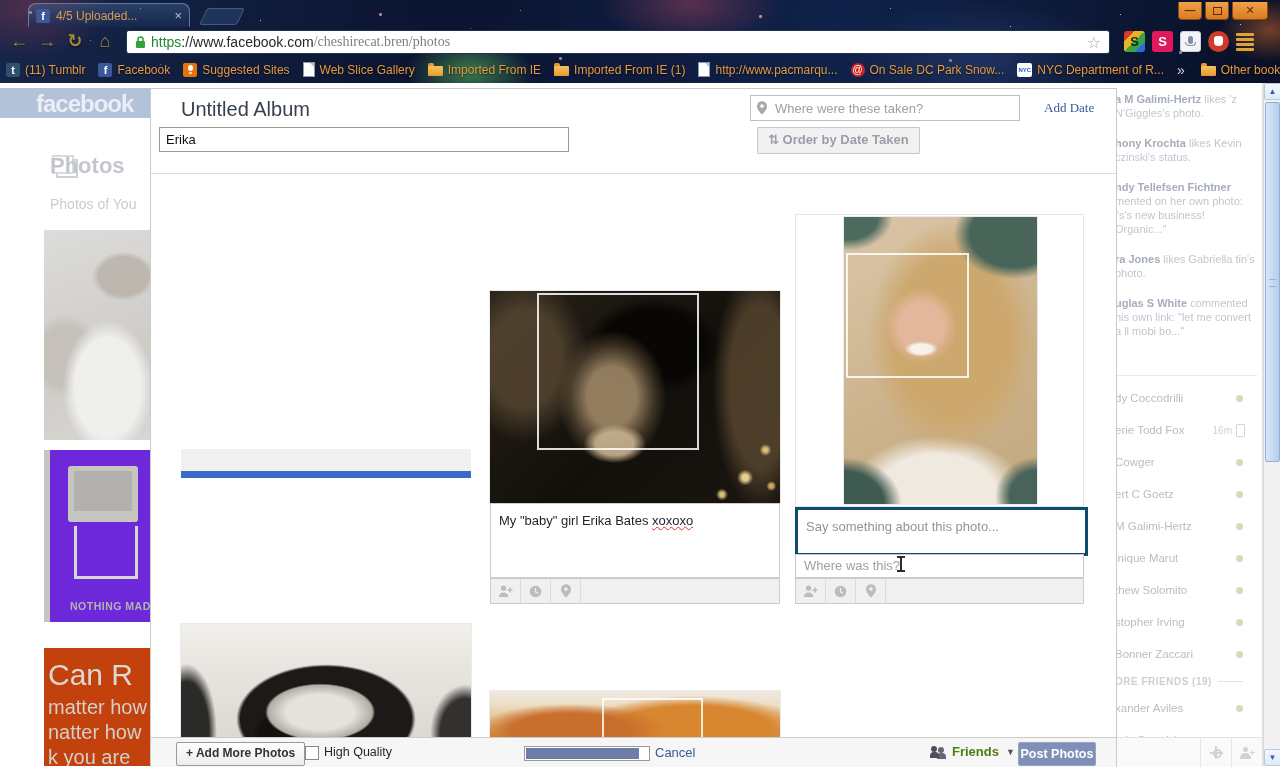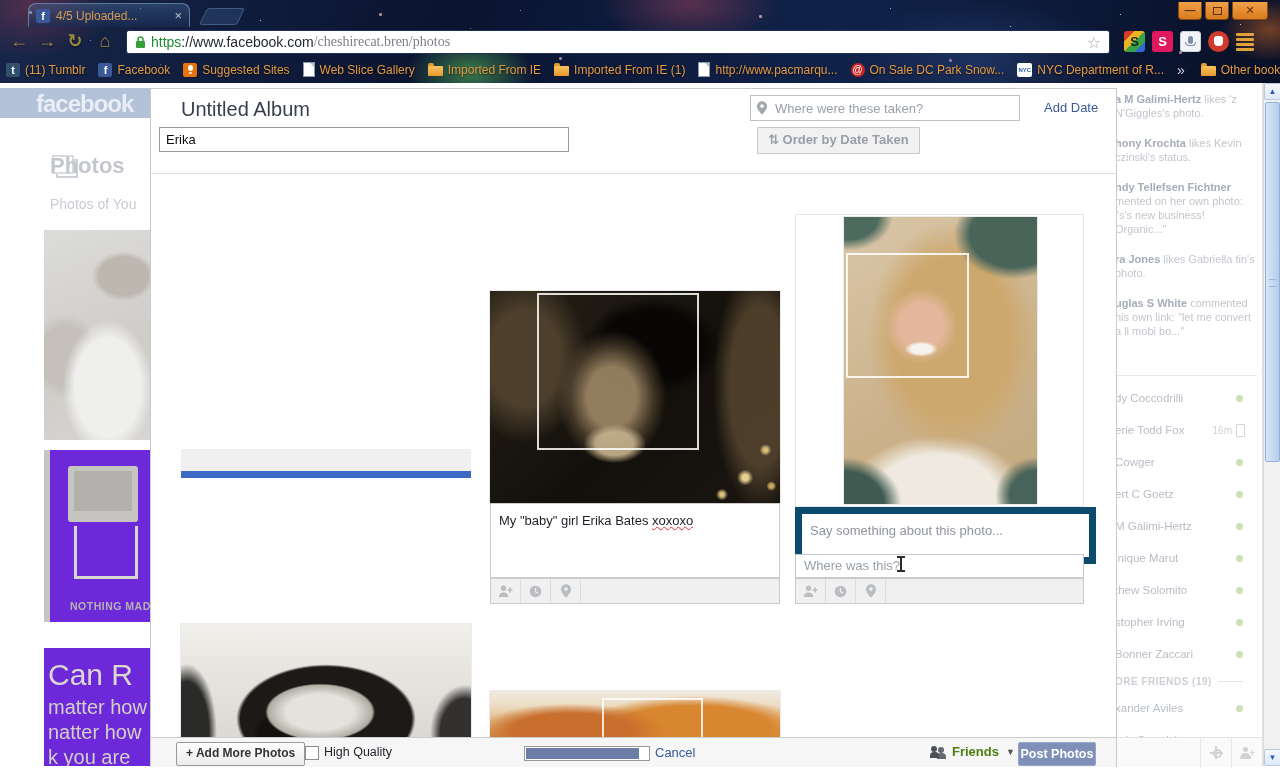--- a/index.html
+++ b/index.html
@@ -94,21 +94,21 @@
     background:radial-gradient(ellipse 45px 35px at 75% 22%,#bdb7b0 0 55%,transparent 70%),
       radial-gradient(ellipse 60px 90px at 60% 75%,#efefed 0 55%,transparent 75%),
       radial-gradient(ellipse 50px 60px at 20% 60%,#c5c0ba 0 50%,transparent 70%),
       linear-gradient(160deg,#dcdcda,#cfccc8 60%,#d8d6d2);}
   .thumb2{top:367px;width:106px;height:172px;background:#6d28d9;}
   .thumb2 .tv{position:absolute;left:24px;top:16px;width:70px;height:56px;background:#c7c5c2;border-radius:3px;}
   .thumb2 .tv::before{content:'';position:absolute;left:6px;top:5px;width:58px;height:40px;background:#b3b1ae;}
   .thumb2 .cart{position:absolute;left:30px;top:76px;width:58px;height:50px;border-left:3px solid #d8d6d3;border-right:3px solid #d8d6d3;border-bottom:3px solid #d8d6d3;}
   .thumb2 .sidebarline{position:absolute;left:0;top:0;width:6px;height:100%;background:#c6c4c1;}
   .thumb2 .cap{position:absolute;left:26px;bottom:10px;color:#b5b3af;font-size:10.5px;font-weight:bold;letter-spacing:.5px;white-space:nowrap;}
-  .thumb3{top:565px;width:106px;height:118px;background:#6d28d9;color:#dbd8d1;}
+  .thumb3{top:565px;width:106px;height:118px;background:#c2410c;color:#dbd8d1;}
   .thumb3 .q1{font-size:30px;margin:10px 0 4px 4px;white-space:nowrap;}
   .thumb3 .qq{font-size:20px;margin:2px 0 2px 4px;white-space:nowrap;color:#d3d0c9;}
 
   
   .ticker{position:absolute;left:1115px;top:9px;width:142px;font-size:11px;line-height:14px;}
   .tk-item{margin-bottom:16px;color:#c2c6cd;}
   .tk-item b{color:#a6adba;font-weight:bold;}
   .chat{position:absolute;left:1115px;top:292px;width:142px;border-top:1px solid #e8e8e8;padding-top:6px;}
   .chat-row{height:32px;display:flex;align-items:center;font-size:11.5px;color:#b9bdc6;}
   .chat-row .nm{flex:1;white-space:nowrap;overflow:hidden;}
@@ -142,21 +142,21 @@
   .modal{position:absolute;left:150px;top:5px;width:965px;height:678px;background:#fff;
     border:1px solid #c9c9c9;border-bottom:none;box-sizing:content-box;}
   .m-header{position:absolute;left:0;top:0;width:100%;height:84px;border-bottom:1px solid #dcdcdc;background:#fff;}
   .m-title{position:absolute;left:30px;top:9px;font-size:20px;color:#37404e;}
   .m-name-input{position:absolute;left:8px;top:38px;width:396px;height:17px;padding:3px 6px;border:1px solid #9a9a9a;
     font-size:13px;color:#111;font-family:inherit;}
   .m-loc-wrap{position:absolute;left:599px;top:6px;width:268px;height:24px;border:1px solid #bcc0c8;background:#fff;}
   .m-loc-wrap input{position:absolute;left:22px;top:3px;width:238px;height:16px;border:none;outline:none;font-size:13px;color:#555;font-family:inherit;}
   .m-loc-wrap input::placeholder,.t3-where input::placeholder{color:#9aa0a8;opacity:1;}
   .pin-in{position:absolute;left:6px;top:5px;}
-  .m-adddate{position:absolute;left:893px;top:11px;font-size:13px;color:#3b5998;white-space:nowrap;}
+  .m-adddate{position:absolute;left:893px;top:11px;font-size:13px;color:#3b5998;white-space:nowrap;font-family:Liberation Serif, serif;}
   .m-orderbtn{position:absolute;left:606px;top:38px;height:25px;padding:0 10px;background:#f1f1f1;
     border:1px solid #c8c8c8;color:#9a9ea8;font-size:13px;font-weight:bold;line-height:23px;border-radius:1px;white-space:nowrap;}
 
   
   .photo{box-shadow:0 0 0 1px rgba(0,0,0,.08);}
   .t1-strip{left:30px;top:360px;width:290px;height:22px;background:#f0f0f0;}
   .t1-bar{left:30px;top:382px;width:290px;height:7px;background:#eef1f6;}
   .t1-fill{height:100%;background:#3c68c6;}
   .t2-photo{left:339px;top:202px;width:290px;height:212px;background-color:#17120d;
     background-image:
@@ -184,21 +184,21 @@
     background-image:
       radial-gradient(ellipse 80px 60px at 88% 6%, #49655a 0 55%, rgba(73,101,90,0) 75%),
       radial-gradient(ellipse 60px 45px at 2% 0%, #4d6a5e 0 50%, rgba(77,106,94,0) 75%),
       radial-gradient(ellipse 80px 65px at 0% 100%, #3f5a50 0 50%, rgba(63,90,80,0) 72%),
       radial-gradient(ellipse 60px 55px at 100% 97%, #47635a 0 45%, rgba(71,99,90,0) 70%),
       radial-gradient(ellipse 26px 12px at 40% 46%, #f6f2ec 0 40%, rgba(246,242,236,0) 65%),
       radial-gradient(ellipse 50px 52px at 40% 38%, #e2b79b 0 45%, rgba(226,183,155,0) 72%),
       radial-gradient(ellipse 105px 145px at 56% 42%, #cda86e 0 55%, rgba(205,168,110,0) 80%),
       radial-gradient(ellipse 110px 75px at 48% 97%, #efe9df 0 55%, rgba(239,233,223,0) 80%),
       linear-gradient(150deg,#d9c6a8,#cbb18a 60%,#c3a97f);}
-  .t3-caption{left:644px;top:418px;width:287px;height:43px;border:7px solid #0c4a6e;background:#fff;
+  .t3-caption{left:644px;top:418px;width:287px;height:43px;border:3px solid #0c4a6e;background:#fff;
     font-size:13px;color:#90949c;}
   .t3-caption .ph{margin:9px 8px;}
   .t3-where{left:644px;top:465px;width:287px;height:22px;border:1px solid #c8c8c8;background:#fff;}
   .t3-where input{position:absolute;left:2px;top:2px;width:270px;height:16px;border:none;outline:none;
     font-size:13px;color:#555;padding:0 6px;font-family:inherit;}
   .ibeam{left:745px;top:467px;width:10px;height:16px;}
   .ibeam i{position:absolute;left:4px;top:0;width:2px;height:16px;background:#2b2b2b;}
   .ibeam::before,.ibeam::after{content:'';position:absolute;left:1px;width:8px;height:2px;background:#2b2b2b;}
   .ibeam::before{top:0;} .ibeam::after{bottom:0;}
   .t4-photo{left:30px;top:535px;width:290px;height:113px;background-color:#eceae6;

